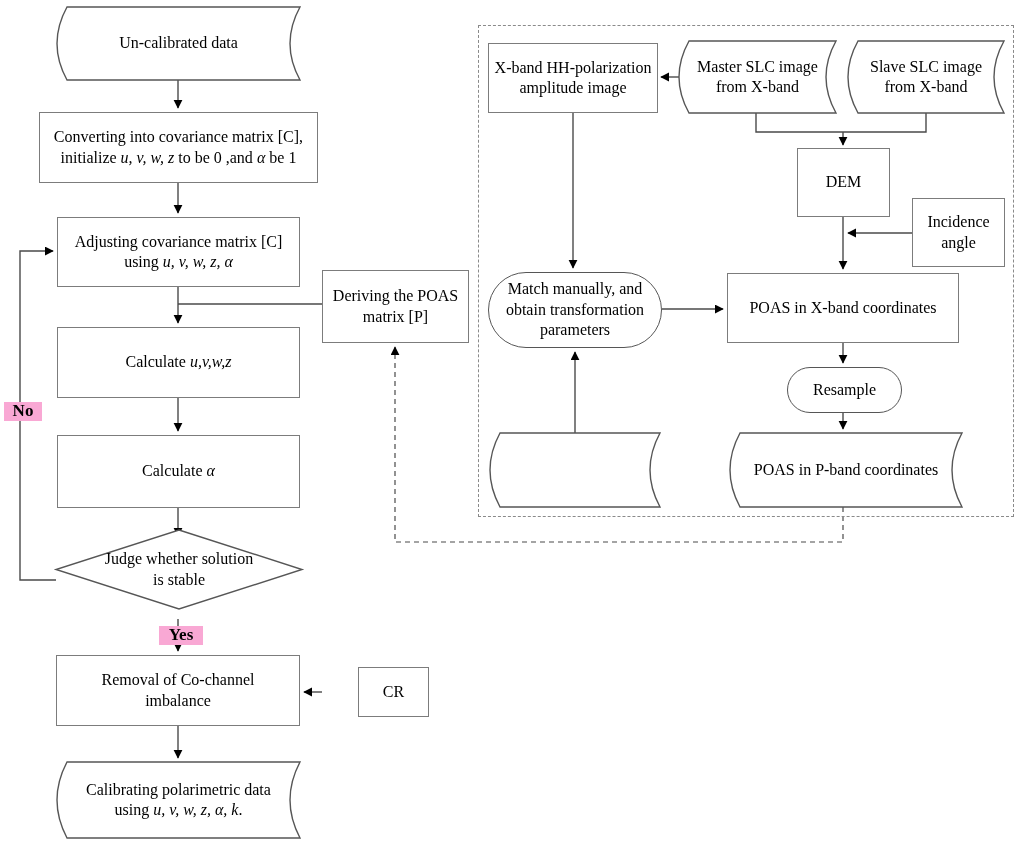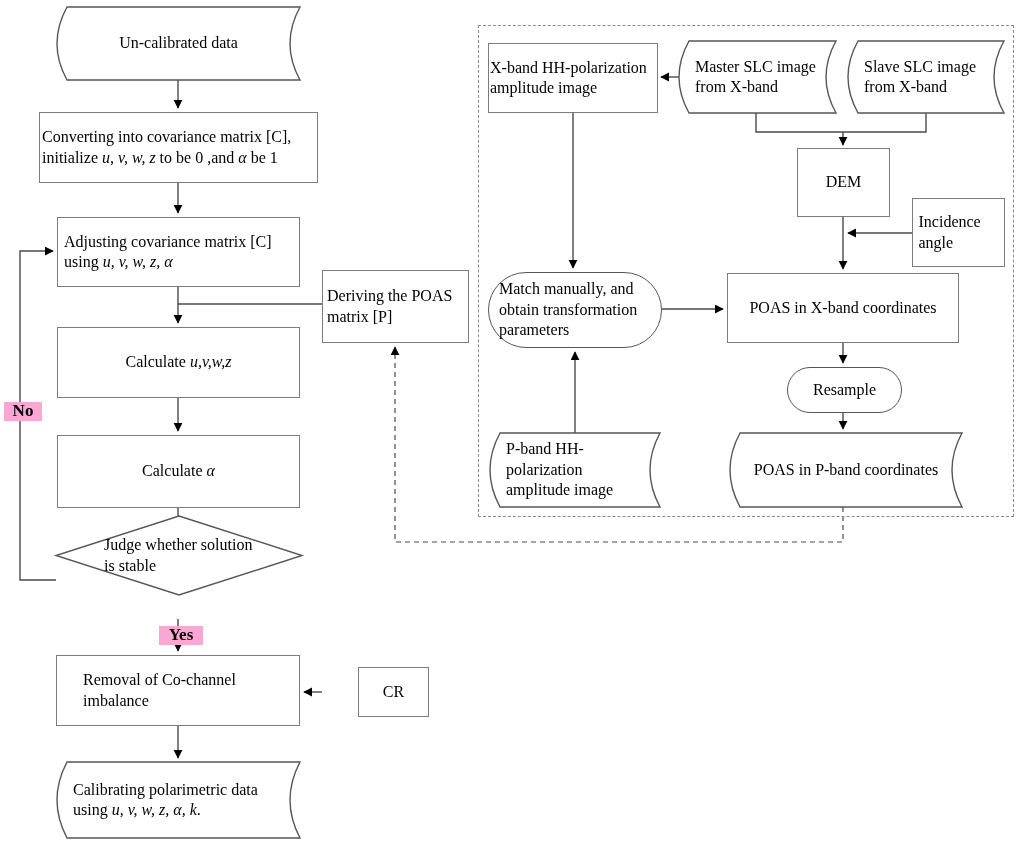--- a/index.html
+++ b/index.html
@@ -5,21 +5,21 @@
   html,body{margin:0;padding:0;background:#fff;}
   #canvas{
     position:relative;width:1024px;height:851px;background:#ffffff;
     font-family:"Liberation Serif", serif;color:#000;overflow:hidden;
   }
   #wires{position:absolute;left:0;top:0;width:1024px;height:851px;z-index:0;}
   #wires polyline, #wires line{fill:none;stroke:#4a4a4a;stroke-width:1.4;}
   #wires .dash{stroke-dasharray:5 4;stroke-width:1.2;}
   .node{
     position:absolute;box-sizing:border-box;display:flex;align-items:center;justify-content:center;
-    font-size:16px;line-height:1.28;z-index:1;
+    text-align:center;font-size:16px;line-height:1.28;z-index:1;
   }
   .rect{background:#fff;border:1.5px solid #7c7c7c;}
   .stadium{background:#fff;border:1.4px solid #565656;}
   .shape-svg{position:absolute;left:0;top:0;width:100%;height:100%;overflow:visible;}
   .shape-svg path,.shape-svg polygon{fill:#ffffff;stroke:#565656;stroke-width:1.4;}
   .txt{position:relative;z-index:1;}
   .it{font-style:italic;}
   .flow-label{
     position:absolute;z-index:2;font-weight:bold;font-size:17px;line-height:1.1;
     background:#f9a8d4;text-align:center;padding:0 3px;
@@ -78,21 +78,21 @@
   </div>
 
   <div class="node rect" style="left:57px;top:217px;width:243px;height:70px;">
     <div class="txt" style="padding:0 6px;"><span>Adjusting covariance matrix [C] using </span><span class="it">u, v, w, z, α</span></div>
   </div>
 
   <div class="node rect" style="left:57px;top:435px;width:243px;height:73px;">
     <div class="txt"><span>Calculate </span><span class="it">α</span></div>
   </div>
 
-  <div class="node" style="left:56px;top:516px;width:246px;height:79px;font-family:Liberation Serif, serif;">
+  <div class="node" style="left:56px;top:530px;width:246px;height:79px;font-family:Liberation Serif, serif;">
     <svg class="shape-svg" viewBox="0 0 246 79" preserveAspectRatio="none">
       <polygon points="123,0 246,39.5 123,79 0,39.5"></polygon>
     </svg>
     <div class="txt" style="max-width:150px;"><span>Judge whether solution is stable</span></div>
   </div>
 
   <div class="node rect" style="left:56px;top:655px;width:244px;height:71px;">
     <div class="txt" style="max-width:190px;"><span>Removal of Co-channel imbalance</span></div>
   </div>
 
@@ -153,19 +153,18 @@
     <svg class="shape-svg" viewBox="0 0 232 74" preserveAspectRatio="none">
       <path d="M10,0 L232,0 Q212,37 232,74 L10,74 Q-10,37 10,0 Z"></path>
     </svg>
     <div class="txt" style="padding:0 14px;"><span>POAS in P-band coordinates</span></div>
   </div>
 
   <div class="node" style="left:490px;top:433px;width:170px;height:74px;">
     <svg class="shape-svg" viewBox="0 0 170 74" preserveAspectRatio="none">
       <path d="M10,0 L170,0 Q150,37 170,74 L10,74 Q-10,37 10,0 Z"></path>
     </svg>
-    <div class="txt" style="padding:0 16px;"><span>P-band HH-polarization amplitude image</span></div>
   </div>
 
   <div class="flow-label" style="left:4px;top:402px;width:32px;">No</div>
   <div class="flow-label" style="left:159px;top:626px;width:38px;">Yes</div>
 
 </div>
 
 </body></html>

